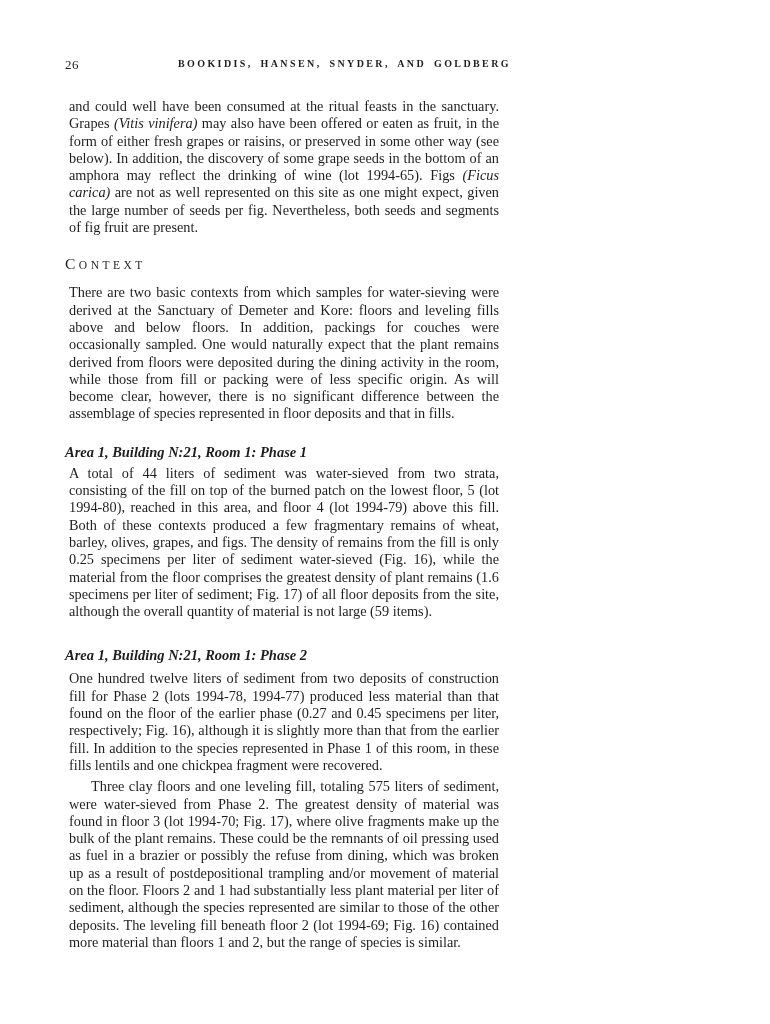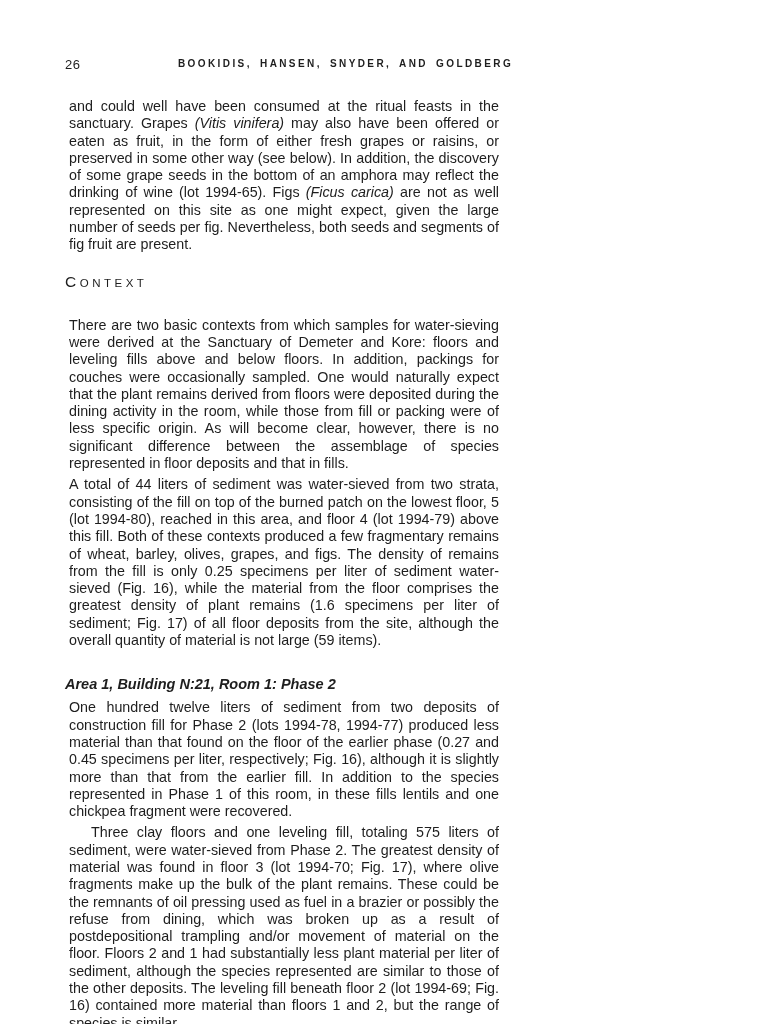--- a/index.html
+++ b/index.html
@@ -1,21 +1,21 @@
 <!DOCTYPE html>
 <html><head>
 <meta charset="utf-8">
 <style>
   html, body { margin: 0; padding: 0; background: #e9e9e9; }
   .page {
     position: relative;
     width: 770px;
     height: 1024px;
     background: #ffffff;
-    font-family: Liberation Sans, sans-serif;
+    font-family: Liberation Serif, serif;
     color: #1e1e1e;
     overflow: hidden;
   }
   .running-header {
     position: absolute;
     top: 56px;
     left: 65px;
     width: 438px;
     height: 16px;
   }
@@ -46,21 +46,21 @@
   }
   .body-par {
     margin: 4px;
     font-size: 14.3px;
     line-height: 17.3px;
     text-align: justify;
     text-justify: inter-word;
   }
   .italic { font-style: italic; }
   .caps-heading {
-    margin: 20px 0 26px 0;
+    margin: 20px 0 11px 0;
     font-size: 11.5px;
     font-weight: normal;
     letter-spacing: 3.5px;
     text-transform: uppercase;
     line-height: 16px;
   }
   .caps-heading::first-letter {
     font-size: 15.5px;
   }
   .sub-heading {
@@ -84,20 +84,21 @@
   </header>
 
   <main class="text-column">
 
     <p class="body-par"><span>and could well have been consumed at the ritual feasts in the sanctuary. Grapes </span><span class="italic">(Vitis vinifera)</span><span> may also have been offered or eaten as fruit, in the form of either fresh grapes or raisins, or preserved in some other way (see below). In addition, the discovery of some grape seeds in the bottom of an amphora may reflect the drinking of wine (lot 1994-65). Figs </span><span class="italic">(Ficus carica)</span><span> are not as well represented on this site as one might expect, given the large number of seeds per fig. Nevertheless, both seeds and segments of fig fruit are present.</span></p>
 
     <h2 class="caps-heading">Context</h2>
 
     <p class="body-par">There are two basic contexts from which samples for water-sieving were derived at the Sanctuary of Demeter and Kore: floors and leveling fills above and below floors. In addition, packings for couches were occasionally sampled. One would naturally expect that the plant remains derived from floors were deposited during the dining activity in the room, while those from fill or packing were of less specific origin. As will become clear, however, there is no significant difference between the assemblage of species represented in floor deposits and that in fills.</p>
 
+    <h3 class="sub-heading">Area 1, Building N:21, Room 1: Phase 1</h3>
 
     <p class="body-par">A total of 44 liters of sediment was water-sieved from two strata, consisting of the fill on top of the burned patch on the lowest floor, 5 (lot 1994-80), reached in this area, and floor 4 (lot 1994-79) above this fill. Both of these contexts produced a few fragmentary remains of wheat, barley, olives, grapes, and figs. The density of remains from the fill is only 0.25 specimens per liter of sediment water-sieved (Fig. 16), while the material from the floor comprises the greatest density of plant remains (1.6 specimens per liter of sediment; Fig. 17) of all floor deposits from the site, although the overall quantity of material is not large (59 items).</p>
 
     <h3 class="sub-heading second">Area 1, Building N:21, Room 1: Phase 2</h3>
 
     <p class="body-par">One hundred twelve liters of sediment from two deposits of construction fill for Phase 2 (lots 1994-78, 1994-77) produced less material than that found on the floor of the earlier phase (0.27 and 0.45 specimens per liter, respectively; Fig. 16), although it is slightly more than that from the earlier fill. In addition to the species represented in Phase 1 of this room, in these fills lentils and one chickpea fragment were recovered.</p>
 
     <p class="body-par indent-first">Three clay floors and one leveling fill, totaling 575 liters of sediment, were water-sieved from Phase 2. The greatest density of material was found in floor 3 (lot 1994-70; Fig. 17), where olive fragments make up the bulk of the plant remains. These could be the remnants of oil pressing used as fuel in a brazier or possibly the refuse from dining, which was broken up as a result of postdepositional trampling and/or movement of material on the floor. Floors 2 and 1 had substantially less plant material per liter of sediment, although the species represented are similar to those of the other deposits. The leveling fill beneath floor 2 (lot 1994-69; Fig. 16) contained more material than floors 1 and 2, but the range of species is similar.</p>
 
   </main>

